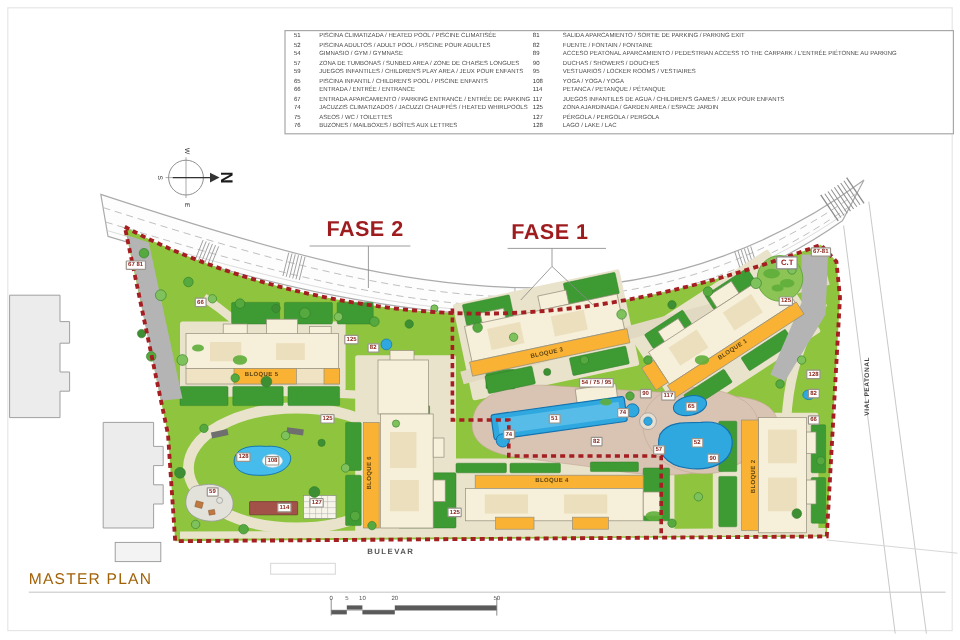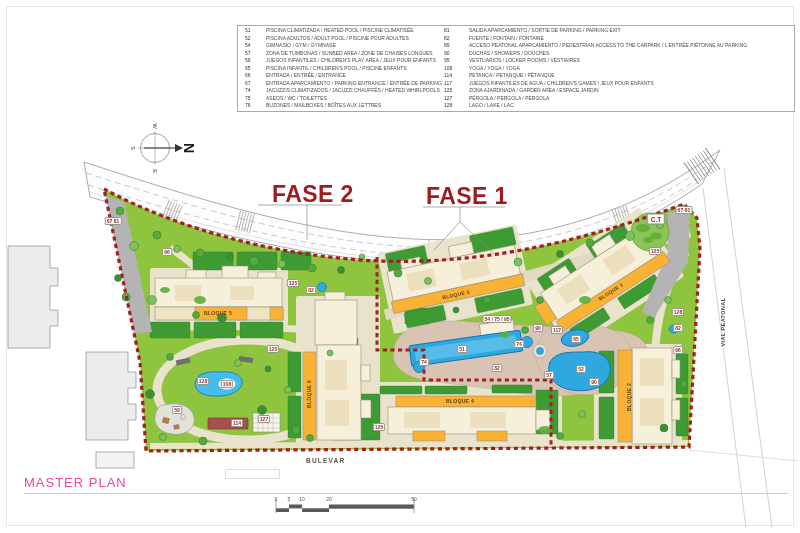--- a/index.html
+++ b/index.html
@@ -11,31 +11,31 @@
   
   #legend{position:absolute;left:237px;top:25px;width:556px;height:85px;border:1px solid #A8A8A8;background:#fff;}
   .lcol{position:absolute;top:1px;}
   #legend-left{left:7px;width:196px;}
   #legend-right{left:206px;width:347px;}
   .lrow{display:flex;height:7.5px;line-height:7.6px;font-size:5px;color:#4A4A4A;white-space:nowrap;}
   .lnum{flex:none;width:21px;color:#333;}
   #legend-right .lnum{width:25px;}
 
   
-  .fase{position:absolute;color:#9E1B1E;font-weight:700;font-size:23px;letter-spacing:.4px;}
+  .fase{position:absolute;color:#9E1B1E;font-weight:700;font-size:18px;letter-spacing:.4px;}
   #fase2{left:272px;top:181px;}
   #fase1{left:426px;top:183px;text-align:center;}
   .chip{position:absolute;transform:translate(-50%,-50%);background:#fff;border:0.5px solid #9A958B;
         color:#8C2B21;font-weight:700;font-size:5px;line-height:6px;padding:0 1px;white-space:nowrap;border-radius:1px;}
   .chip.big{font-size:6.5px;line-height:9px;padding:0 3px;border-color:#8a8a8a;color:#A02020;}
   .bloq{position:absolute;color:#5E4514;font-weight:700;font-size:5px;line-height:5px;white-space:nowrap;letter-spacing:.3px;}
   #bulevar{position:absolute;left:306px;top:457px;font-size:6.5px;font-weight:700;color:#555;letter-spacing:1.2px;}
   #vial{position:absolute;left:723px;top:322px;transform:translate(-50%,-50%) rotate(-90deg);
         font-size:5.5px;font-weight:700;color:#444;letter-spacing:.4px;white-space:nowrap;}
-  #master{position:absolute;left:24px;top:475px;font-size:13px;color:#ec4899;letter-spacing:1px;}
+  #master{position:absolute;left:24px;top:475px;font-size:13px;color:#a16207;letter-spacing:1px;}
   #master-rule{position:absolute;left:24px;top:493px;width:764px;height:1px;background:#CCC;}
   .tick{position:absolute;transform:translate(-50%,0);font-size:5px;color:#555;}
   #deco-box{position:absolute;left:225px;top:469px;width:53px;height:8px;border:0.5px solid #DDD;}
 </style>
 </head>
 <body>
 
 <div class="frame"></div>
 
 <svg id="plan-svg" width="800" height="533" viewBox="0 0 800 533">

